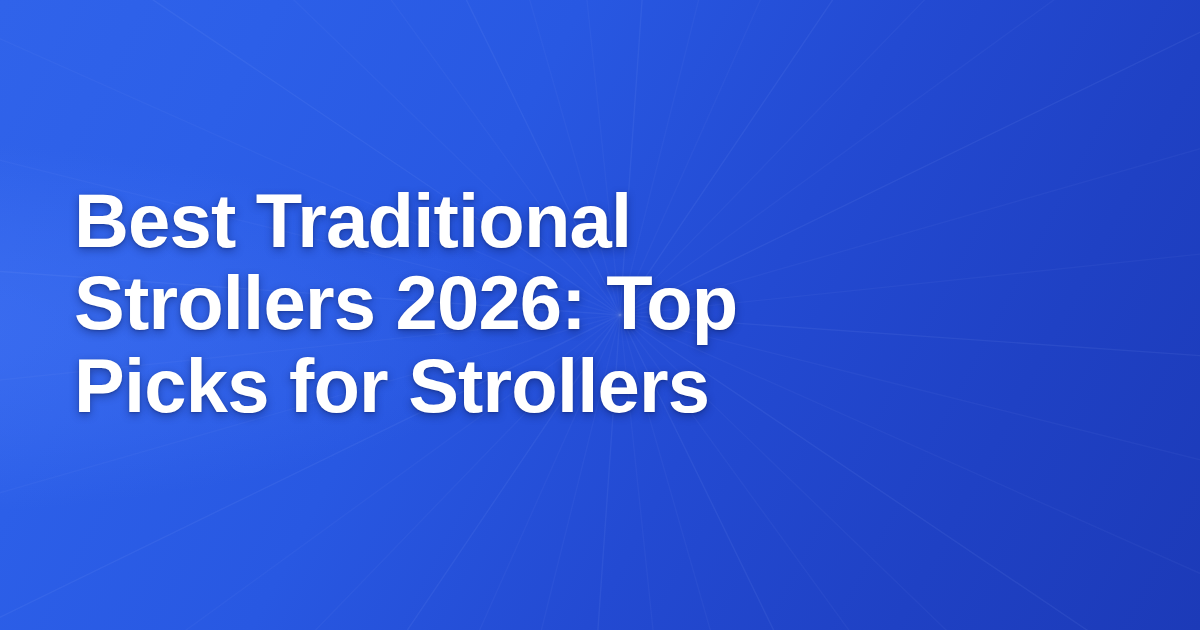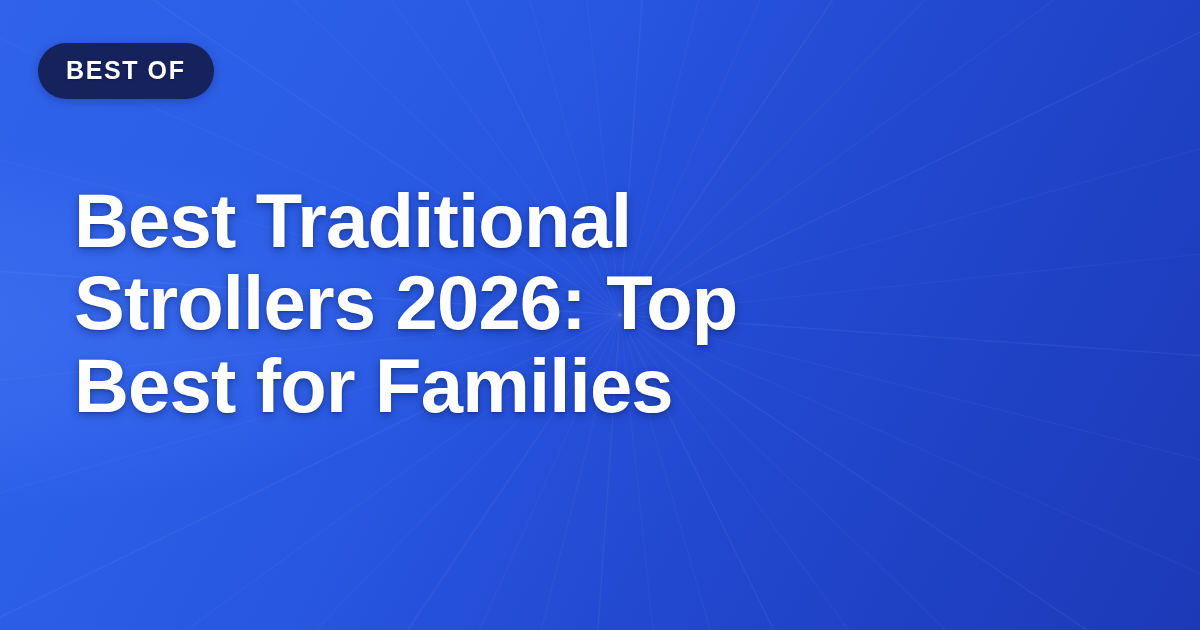--- a/index.html
+++ b/index.html
@@ -125,22 +125,21 @@
         <line x1="620" y1="315" x2="1598.8586197844304" y2="-1135.6328972120134" stroke-opacity="0.085"></line>
         <line x1="620" y1="315" x2="1835.8873169311016" y2="-943.6175084298195" stroke-opacity="0.055"></line>
         <line x1="620" y1="315" x2="2035.971893221491" y2="-713.3596635451754" stroke-opacity="0.055"></line>
         <line x1="620" y1="315" x2="2193.032880052696" y2="-451.8556306588097" stroke-opacity="0.085"></line>
         <line x1="620" y1="315" x2="2302.2980588165447" y2="-167.05107748254875" stroke-opacity="0.055"></line>
         <line x1="620" y1="315" x2="2360.4474623471456" y2="132.40035375340588" stroke-opacity="0.055"></line>
       </g>
   </svg>
 
   <div class="content">
-    <div class="badge">BEST OF</div>
 
     <h1 class="headline">
       <span>Best Traditional</span><br>
       <span>Strollers 2026: Top</span><br>
-      <span>Best for Families</span>
+      <span>Picks for Strollers</span>
     </h1>
   </div>
 
 </div>
 
 </body></html>

